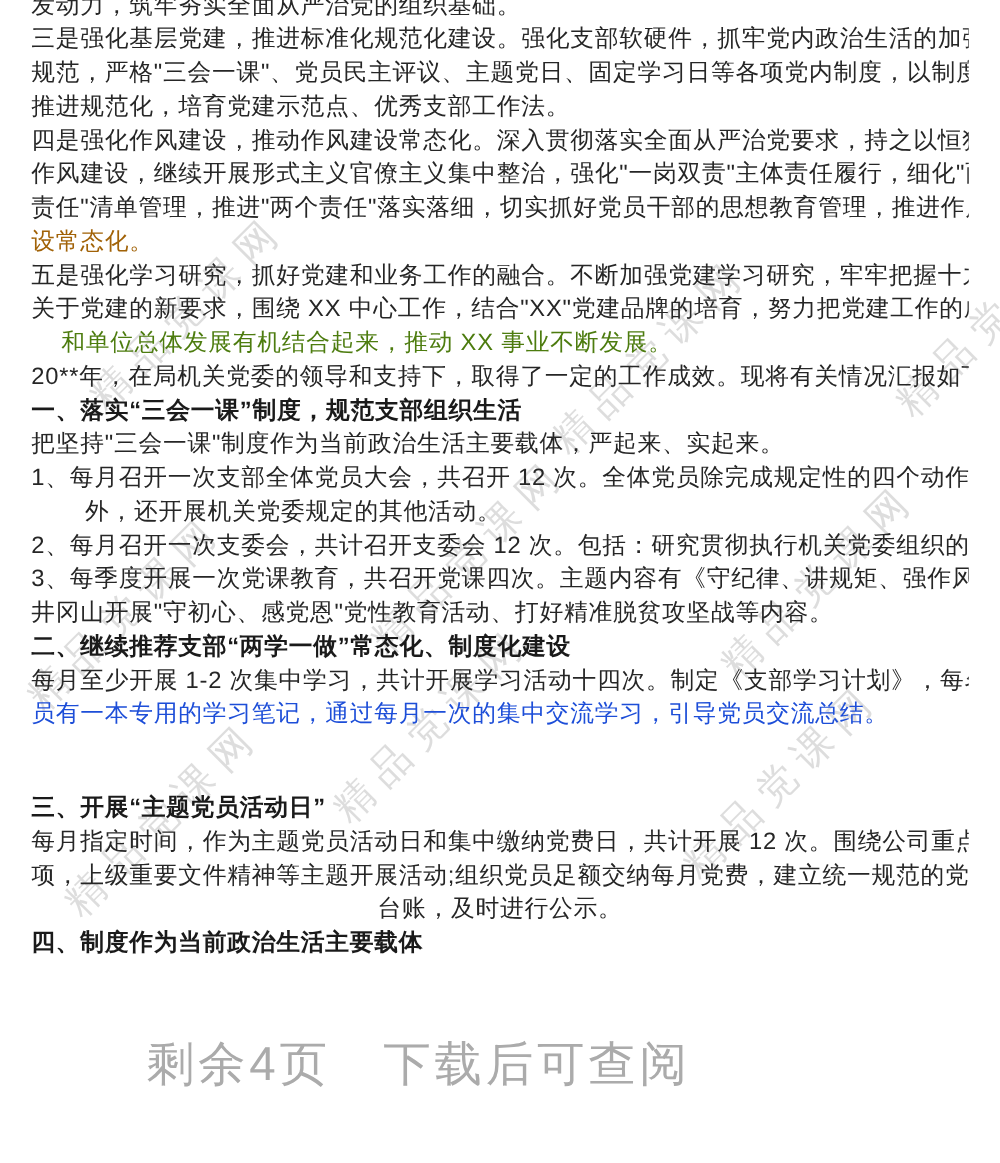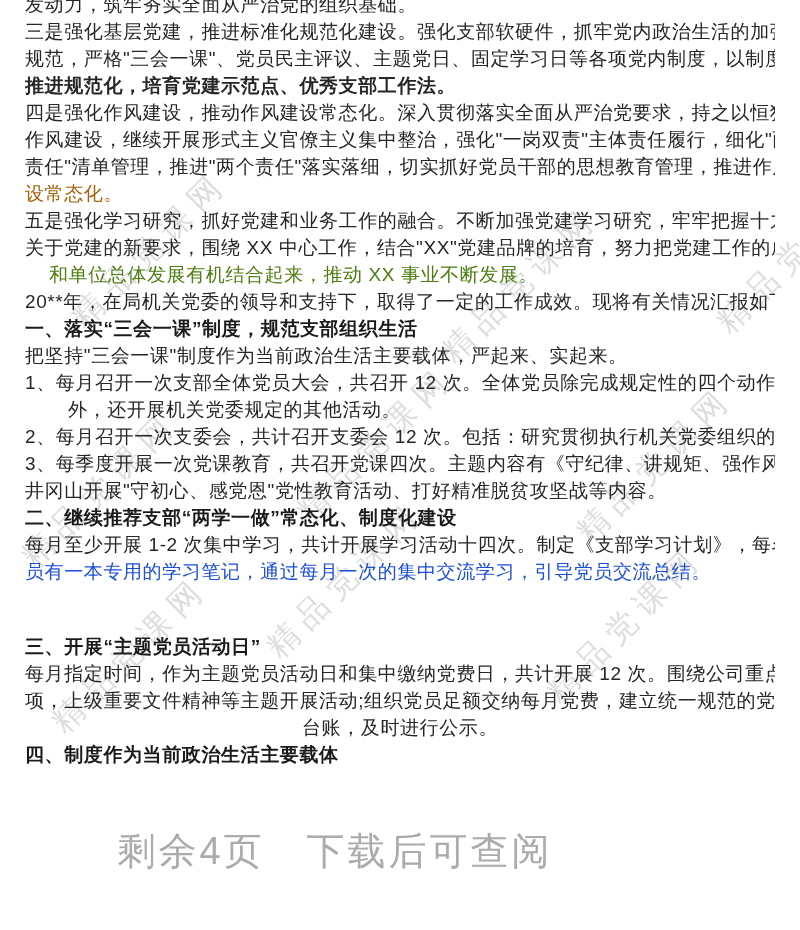--- a/index.html
+++ b/index.html
@@ -76,21 +76,21 @@
       <span class="wm" style="left: 655px; top: 465px; color: rgb(195, 195, 195);">精品党课网</span>
       <span class="wm" style="left: 130px; top: 655px; color: rgb(195, 195, 195);">精品党课网</span>
       <span class="wm" style="left: 345px; top: 580px; color: rgb(195, 195, 195);">精品党课网</span>
       <span class="wm" style="left: 625px; top: 625px; color: rgb(195, 195, 195);">精品党课网</span>
     </div>
 
   <div class="doc">
       <div class="line body" style="color: rgb(38, 38, 38);">发动力，筑牢夯实全面从严治党的组织基础。</div>
       <div class="line body" style="color: rgb(38, 38, 38);">三是强化基层党建，推进标准化规范化建设。强化支部软硬件，抓牢党内政治生活的加强和</div>
       <div class="line body" style="color: rgb(38, 38, 38);">规范，严格"三会一课"、党员民主评议、主题党日、固定学习日等各项党内制度，以制度化</div>
-      <div class="line body" style="color: rgb(38, 38, 38); font-weight: bold;">推进规范化，培育党建示范点、优秀支部工作法。</div>
+      <div class="line body" style="color: rgb(38, 38, 38);">推进规范化，培育党建示范点、优秀支部工作法。</div>
       <div class="line body" style="color: rgb(38, 38, 38);">四是强化作风建设，推动作风建设常态化。深入贯彻落实全面从严治党要求，持之以恒狠抓</div>
       <div class="line body" style="color: rgb(38, 38, 38);">作风建设，继续开展形式主义官僚主义集中整治，强化"一岗双责"主体责任履行，细化"两个</div>
       <div class="line body" style="color: rgb(38, 38, 38);">责任"清单管理，推进"两个责任"落实落细，切实抓好党员干部的思想教育管理，推进作风建</div>
       <div class="line body" style="color: #a16207;">设常态化。</div>
       <div class="line body" style="color: rgb(38, 38, 38);">五是强化学习研究，抓好党建和业务工作的融合。不断加强党建学习研究，牢牢把握十九大</div>
       <div class="line body" style="color: rgb(38, 38, 38);">关于党建的新要求，围绕 XX 中心工作，结合"XX"党建品牌的培育，努力把党建工作的成效</div>
       <div class="line body" style="color: #4d7c0f; margin-left: 24px;">和单位总体发展有机结合起来，推动 XX 事业不断发展。</div>
       <div class="line body" style="color: rgb(38, 38, 38);">20**年，在局机关党委的领导和支持下，取得了一定的工作成效。现将有关情况汇报如下：</div>
       <div class="line heading" style="color: rgb(26, 26, 26);">一、落实“三会一课”制度，规范支部组织生活</div>
       <div class="line body" style="color: rgb(38, 38, 38);">把坚持"三会一课"制度作为当前政治生活主要载体，严起来、实起来。</div>

